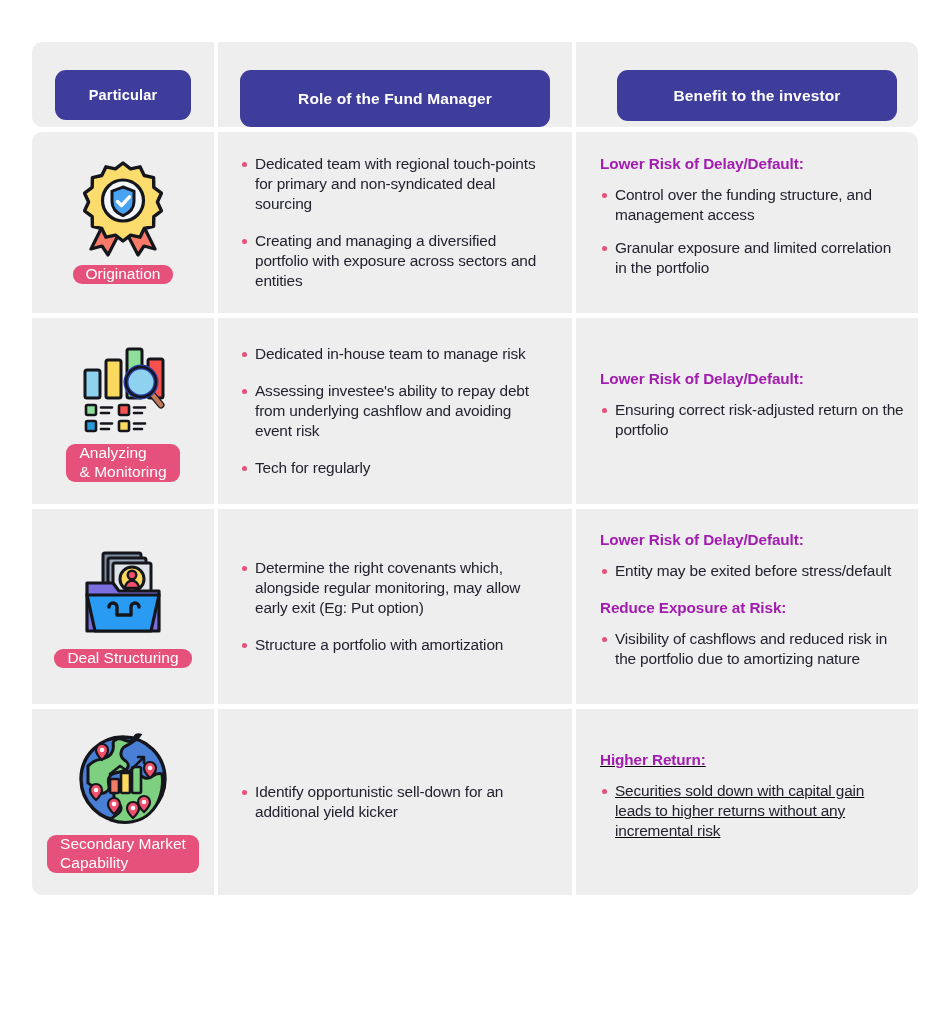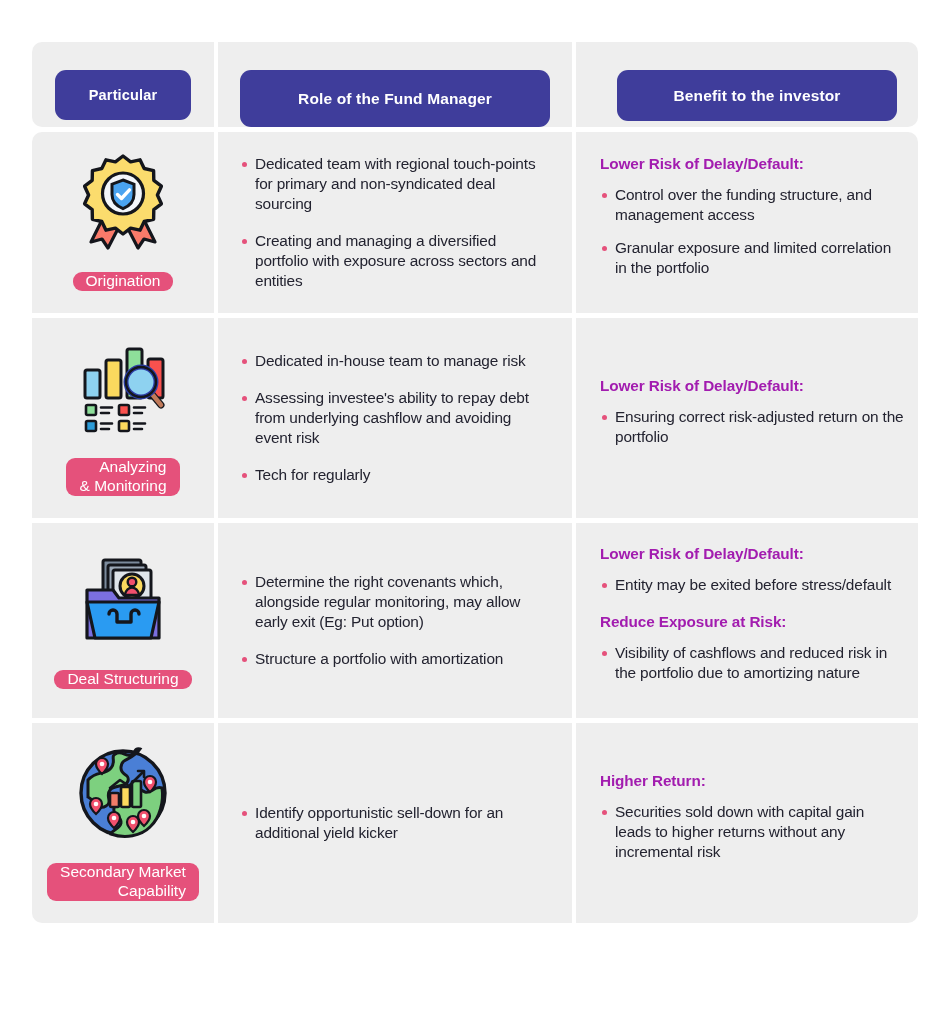--- a/index.html
+++ b/index.html
@@ -64,28 +64,28 @@
     display: flex;
     flex-direction: column;
     align-items: center;
     justify-content: center;
     height: 100%;
     padding: 18px 8px 22px 8px;
   }
   .iconbox { width: 108px; height: 104px; display: flex; align-items: center; justify-content: center; }
   .iconbox svg { display: block; }
   .tag {
-    margin-top: 18px;
+    margin-top: 4px;
     background: #e5517b;
     color: #ffffff;
     border-radius: 9px;
     font-size: 15.5px;
     line-height: 1.22;
     padding: 0 13px;
-    text-align: right;
+    text-align: left;
     white-space: pre-line;
   }
 
   
   .content { padding: 22px 22px 22px 22px; }
   .content.c3 { padding-left: 24px; padding-right: 14px; }
 
   .subhead {
     font-size: 15.3px;
     font-weight: bold;
@@ -312,21 +312,21 @@
       </div>
       <div class="cell">
         <div class="vcenter">
           <div class="content">
             <ul class="bullets">
               <li>Identify opportunistic sell-down for an additional yield kicker</li>
             </ul>
           </div>
         </div>
       </div>
-      <div class="cell" style="border-bottom-right-radius: 10px;">
+      <div class="cell" style="border-bottom-right-radius: 10px; text-decoration: underline;">
         <div class="vcenter">
           <div class="content c3">
             <div class="subhead">Higher Return:</div>
             <ul class="bullets">
               <li>Securities sold down with capital gain leads to higher returns without any incremental risk</li>
             </ul>
           </div>
         </div>
       </div>
     </div>

